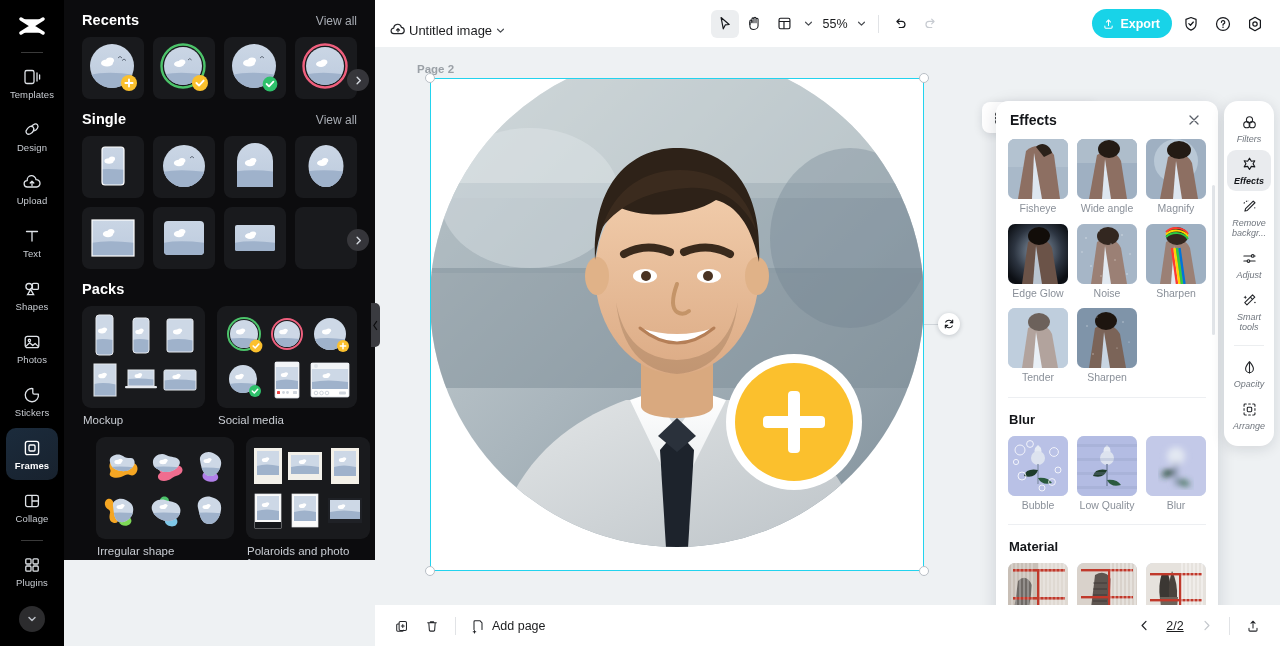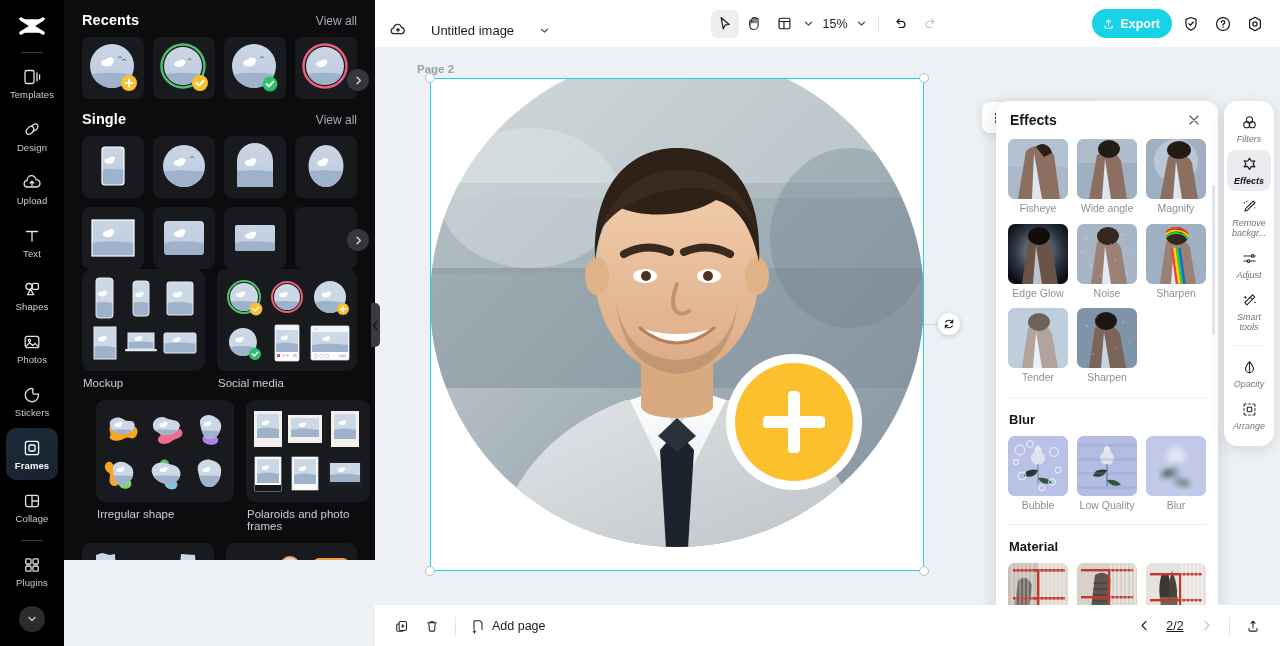--- a/index.html
+++ b/index.html
@@ -79,21 +79,21 @@
     display: flex; align-items: center; justify-content: center; cursor: pointer;
   }
 
   
   .main { flex: 1 1 auto; height: 646px; position: relative; background: #eef1f3; display: flex; flex-direction: column; }
 
   .topbar {
     height: 47px; background: #ffffff; display: flex; align-items: center;
     padding: 0 12px; position: relative; flex: 0 0 47px; z-index: 4;
   }
-  .tb-left { display: flex; align-items: center; gap: 22px; margin-top: 13px; }
+  .tb-left { display: flex; align-items: center; gap: 0; margin-top: 13px; }
   .tb-cloud { width: 22px; height: 22px; display:flex; align-items:center; justify-content:center; cursor:pointer; }
   .doc-title { font-size: 13px; color: #1b1c1e; }
   .tb-center {
     position: absolute; left: 50%; transform: translateX(-50%);
     display: flex; align-items: center; gap: 2px;
   }
   .tbtn {
     width: 28px; height: 28px; border-radius: 6px; display:flex; align-items:center; justify-content:center;
     cursor: pointer;
   }
@@ -558,20 +558,23 @@
             </svg>
           </div>
         </div>
         <div class="lib-arrow" style="right:6px; top:93px;">
           <svg width="11" height="11" viewBox="0 0 12 12" fill="none" stroke="#d6dae0" stroke-width="1.5" stroke-linecap="round" stroke-linejoin="round">
               <path d="M4.5 2.5L8 6l-3.5 3.5"></path>
             </svg>
         </div>
       </div>
 
+      <div class="lib-section-head">
+        <span class="lib-title">Packs</span>
+      </div>
 
       <div class="row2">
 
         <div class="pack">
           <div class="packbox">
             <svg width="25" height="44" viewBox="0 0 25 44">
                 <defs>
                   <clipPath id="m1">
                     <rect x="4" y="2" width="17" height="40" rx="3"></rect>
                   </clipPath>
@@ -1092,21 +1095,21 @@
           <svg width="17" height="17" viewBox="0 0 20 20" fill="none" stroke="#17191d" stroke-width="1.35">
             <rect x="3.6" y="3.8" width="12.8" height="12.4" rx="1.8"></rect>
             <path d="M3.6 7.6h12.8M9.4 7.6v8.6"></path>
           </svg>
         </span>
         <span class="caretbtn">
           <svg width="11" height="11" viewBox="0 0 12 12" fill="none" stroke="#4a4d52" stroke-width="1.3" stroke-linecap="round" stroke-linejoin="round">
               <path d="M2.8 4.6L6 7.8l3.2-3.2"></path>
             </svg>
         </span>
-        <span class="zoomval">15%</span>
+        <span class="zoomval">55%</span>
         <span class="caretbtn">
           <svg width="11" height="11" viewBox="0 0 12 12" fill="none" stroke="#4a4d52" stroke-width="1.3" stroke-linecap="round" stroke-linejoin="round">
               <path d="M2.8 4.6L6 7.8l3.2-3.2"></path>
             </svg>
         </span>
         <span class="divline"></span>
         <span class="tbtn">
           <svg width="17" height="17" viewBox="0 0 20 20" fill="none" stroke="#17191d" stroke-width="1.4" stroke-linecap="round" stroke-linejoin="round">
             <path d="M6.5 7.5h5.2a3.6 3.6 0 0 1 0 7.2H8.5"></path>
               <path d="M8.6 4.8L5.8 7.6l2.8 2.8"></path>

